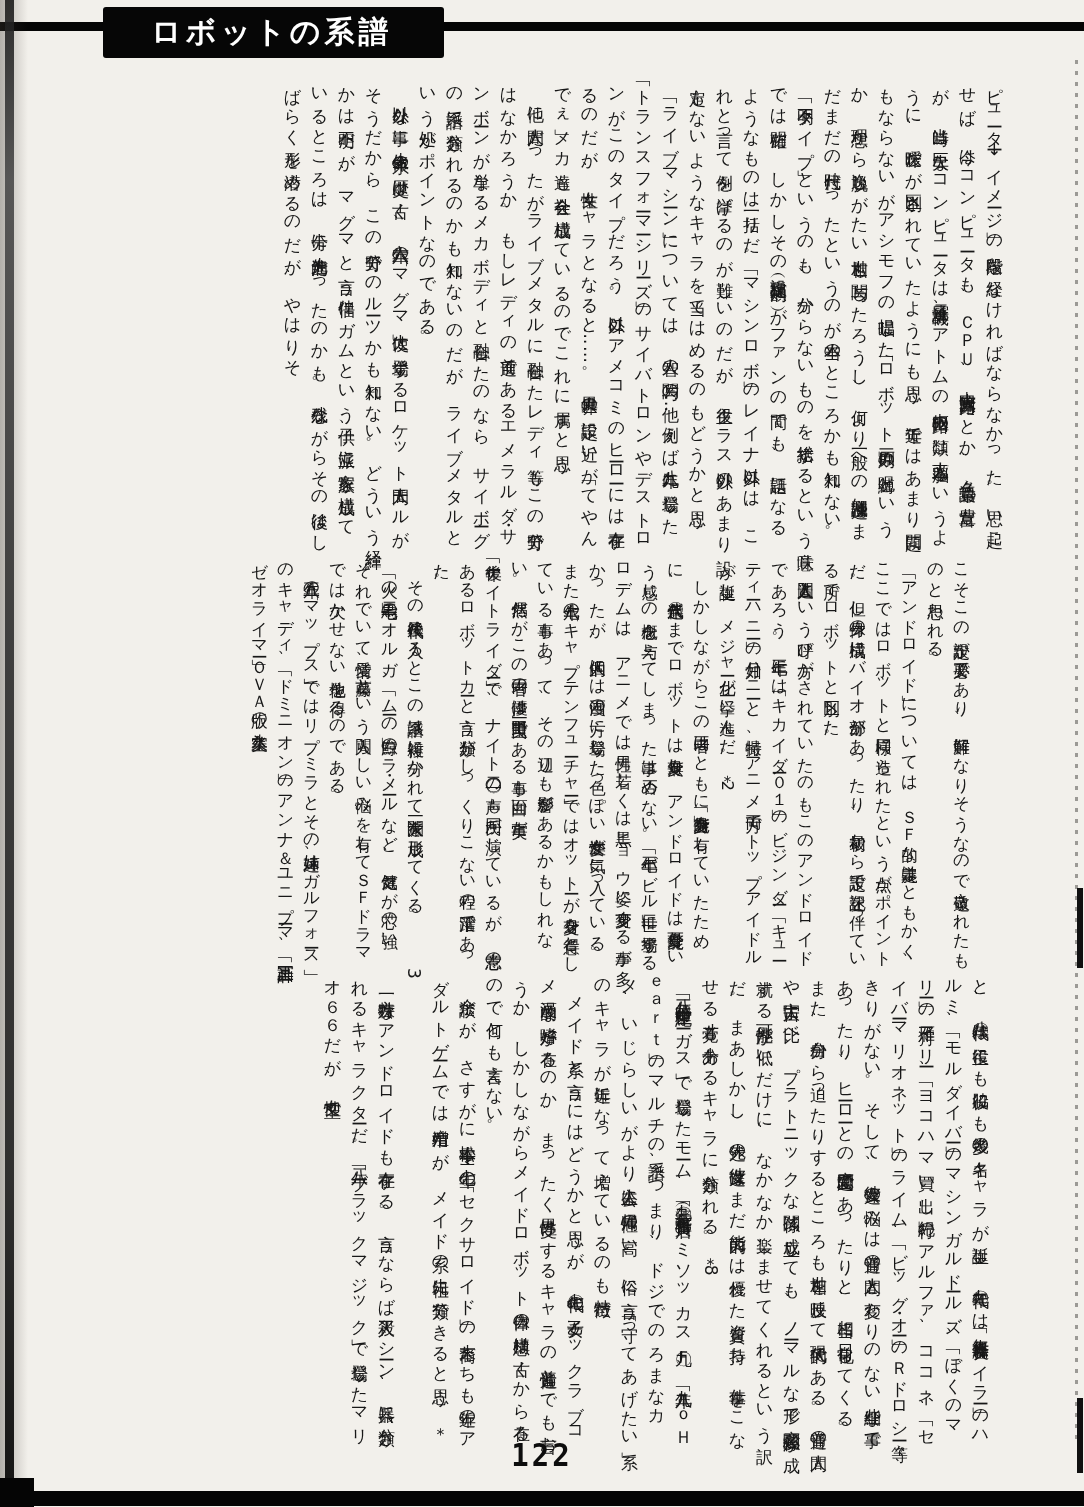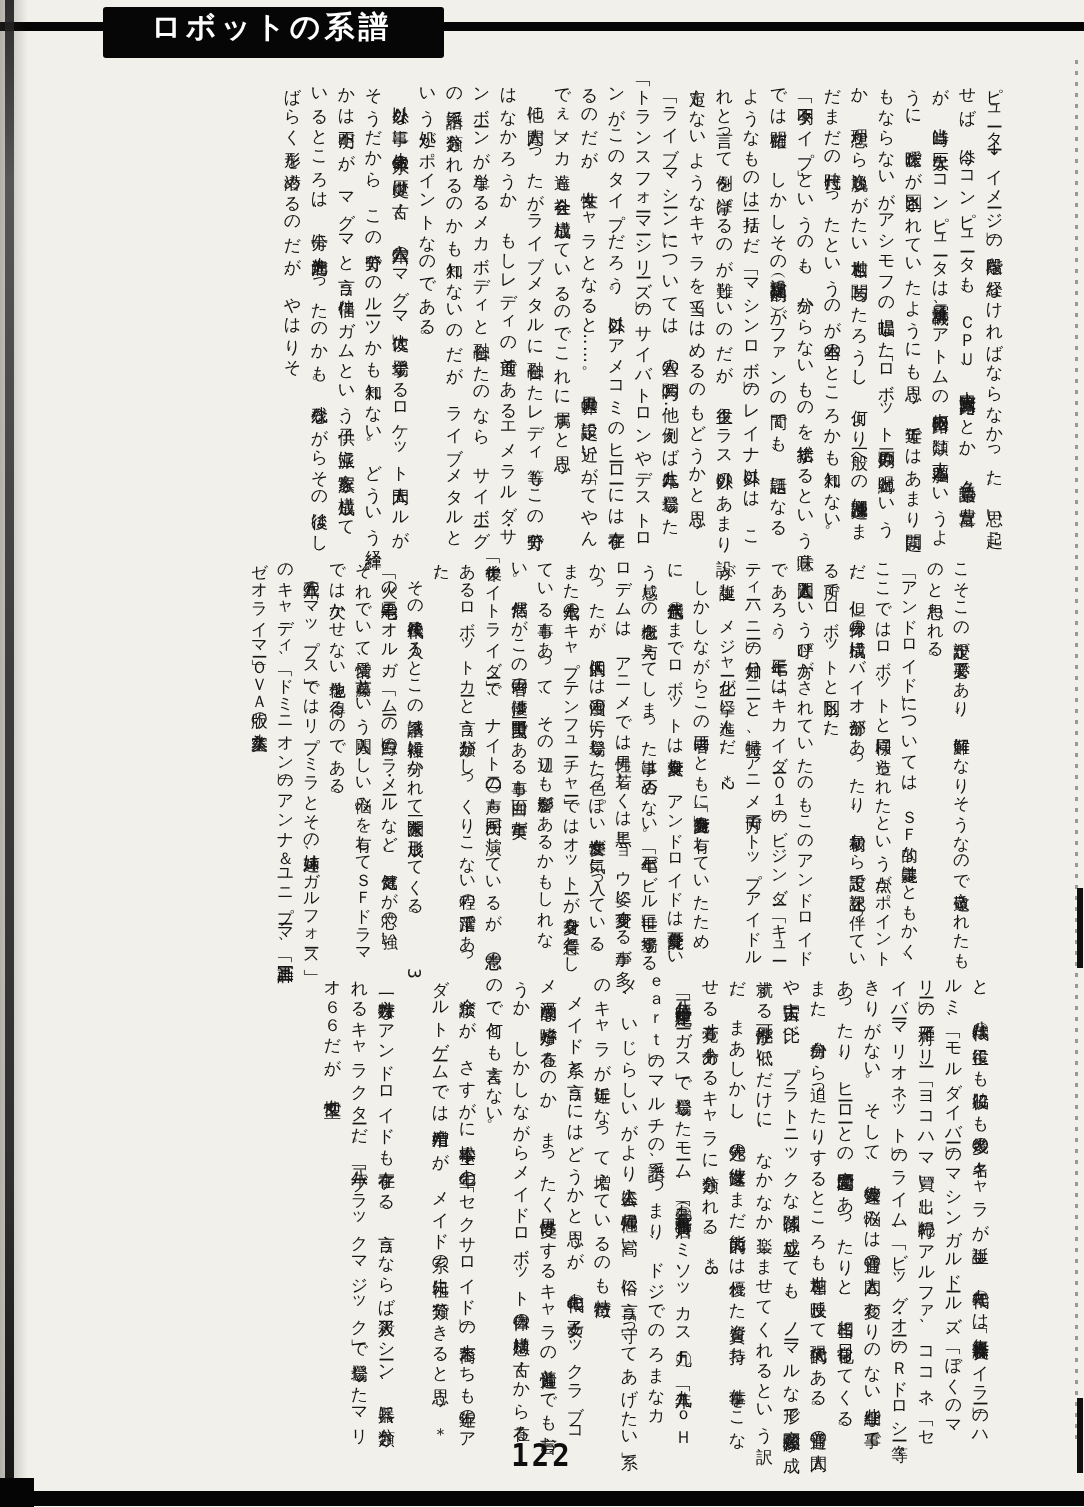--- a/index.html
+++ b/index.html
@@ -21,21 +21,21 @@
   .header-rule {
     position: absolute; top: 22px; left: 0;
     width: 1084px; height: 9px;
     background: #050505;
   }
   .header-bar {
     position: absolute; top: 7px; left: 103px;
     width: 341px; height: 51px;
     background: #060606;
     border-radius: 3px;
-    display: flex; align-items: flex-start;
+    display: flex; align-items: center;
     box-sizing: border-box; padding-left: 48px;
   }
   .header-title {
     color: #ffffff;
     font-size: 30px; font-weight: bold;
     letter-spacing: 4px;
     white-space: nowrap;
   }
 
   

